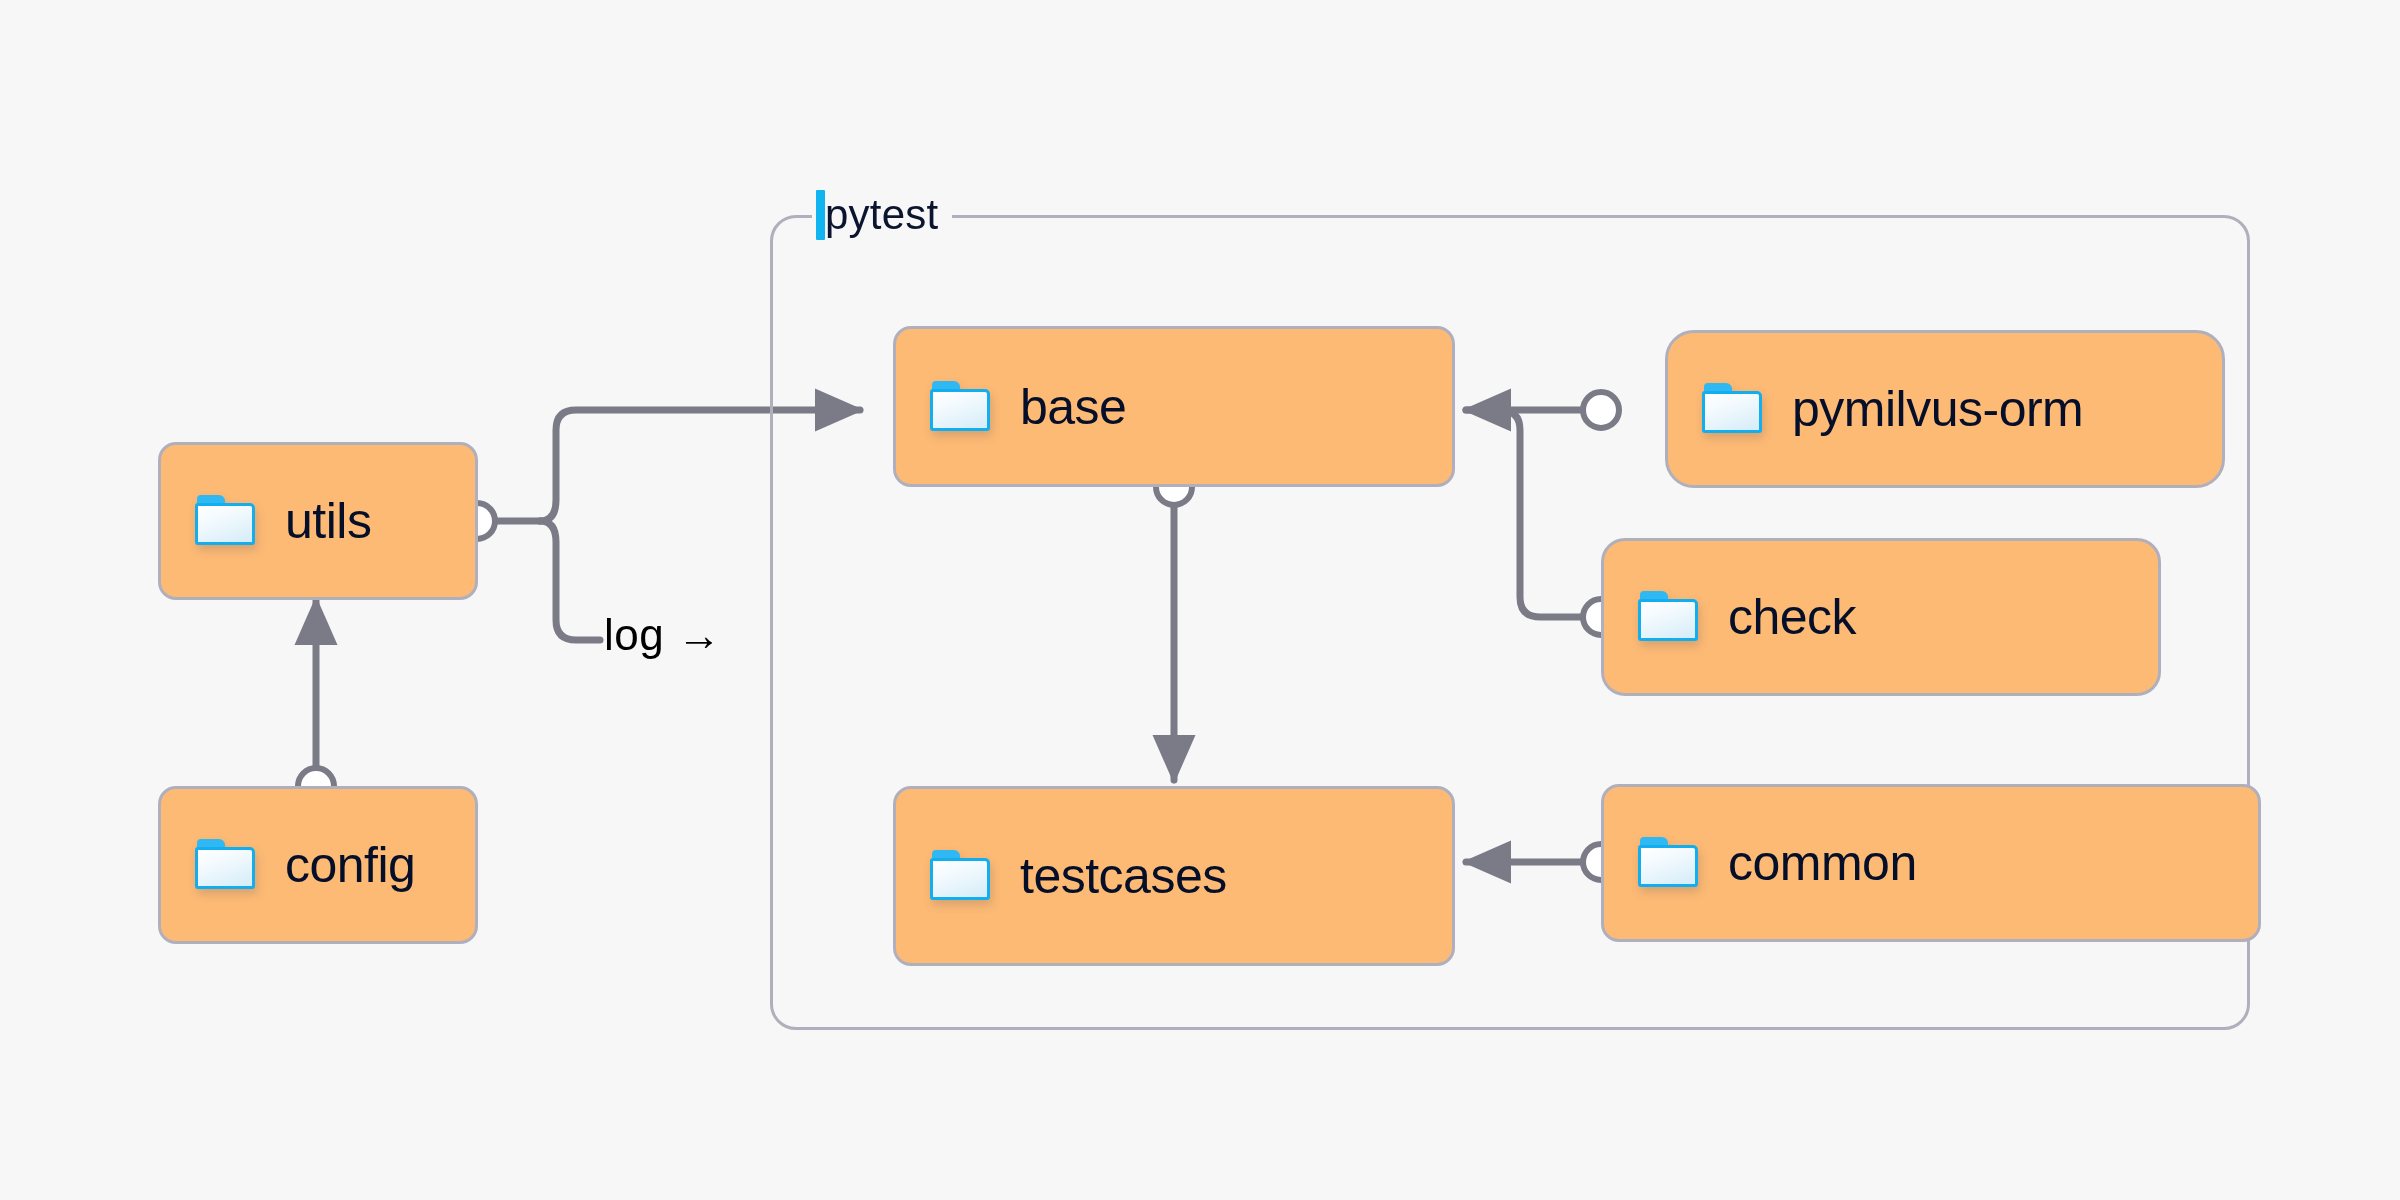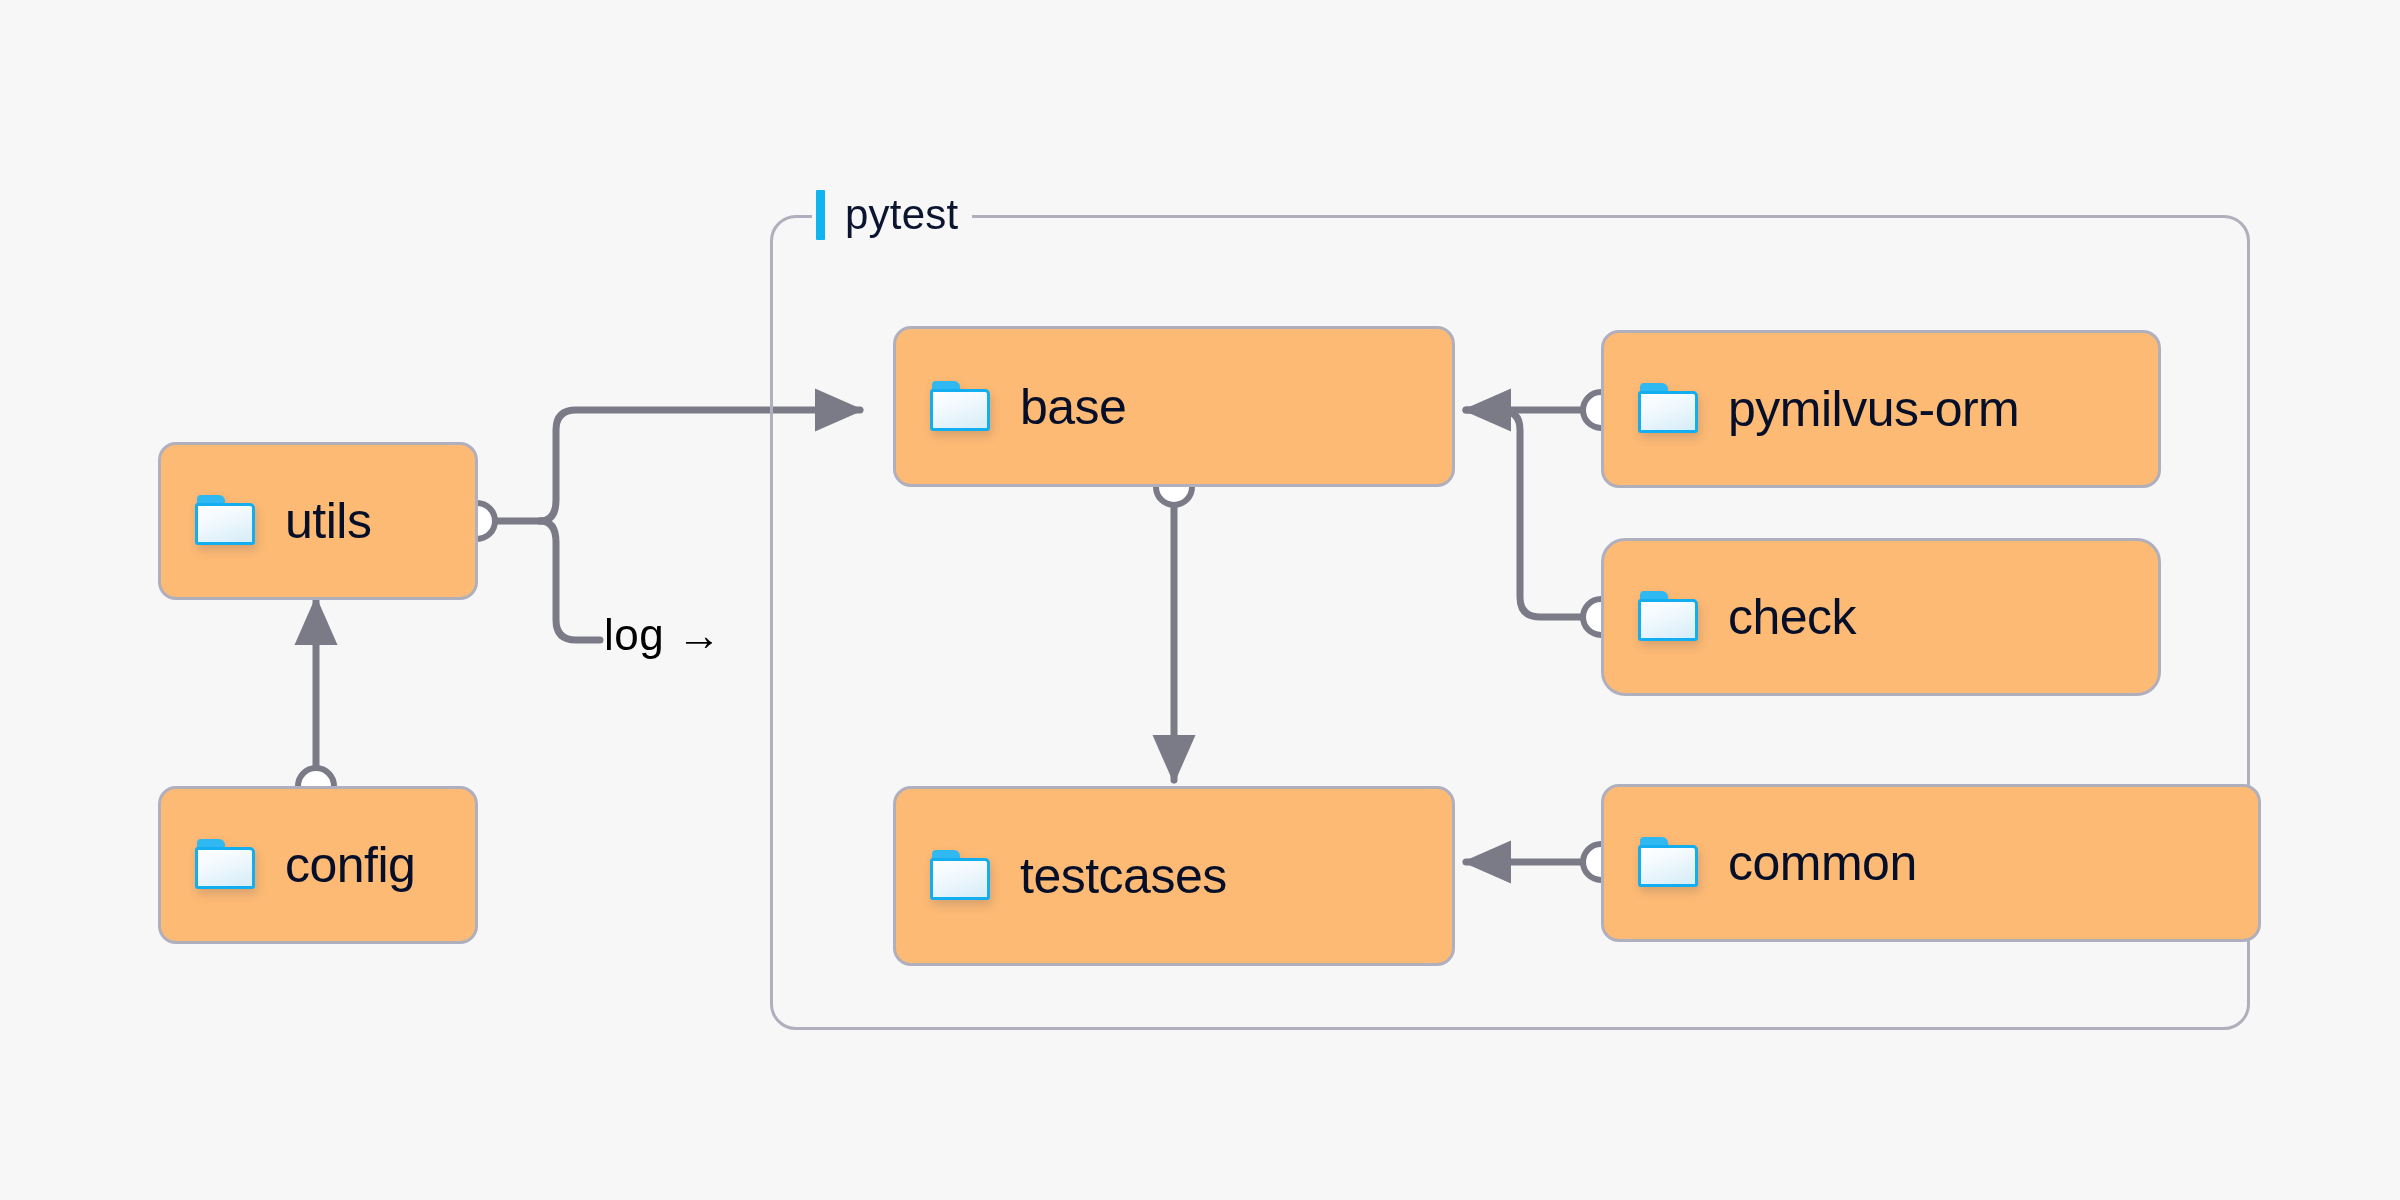--- a/index.html
+++ b/index.html
@@ -28,21 +28,21 @@
     position: absolute;
     border: 3px solid #b0afbd;
     border-radius: 26px;
     background: transparent;
     box-sizing: border-box;
   }
   .group-label {
     position: absolute;
     display: flex;
     align-items: center;
-    gap: 20px;
+    gap: 0;
     background: #f7f7f7;
     padding: 0 14px 0 4px;
     height: 54px;
   }
   .group-bar {
     width: 9px;
     height: 50px;
     background: #10b4f0;
     border-radius: 1px;
     flex: none;
@@ -186,21 +186,21 @@
   </div>
 
   <div class="node" style="left:893px; top:786px; width:562px; height:180px;">
     <span class="folder">
       <span class="tab"></span>
         <span class="body"></span>
     </span>
     <span class="node-label">testcases</span>
   </div>
 
-  <div class="node" style="left:1601px; top:330px; width:560px; height:158px;">
+  <div class="node" style="left:1665px; top:330px; width:560px; height:158px;border-radius:29px;">
     <span class="folder">
       <span class="tab"></span>
         <span class="body"></span>
     </span>
     <span class="node-label">pymilvus-orm</span>
   </div>
 
   <div class="node" style="left:1601px; top:538px; width:560px; height:158px;border-radius:24px;">
     <span class="folder">
       <span class="tab"></span>

